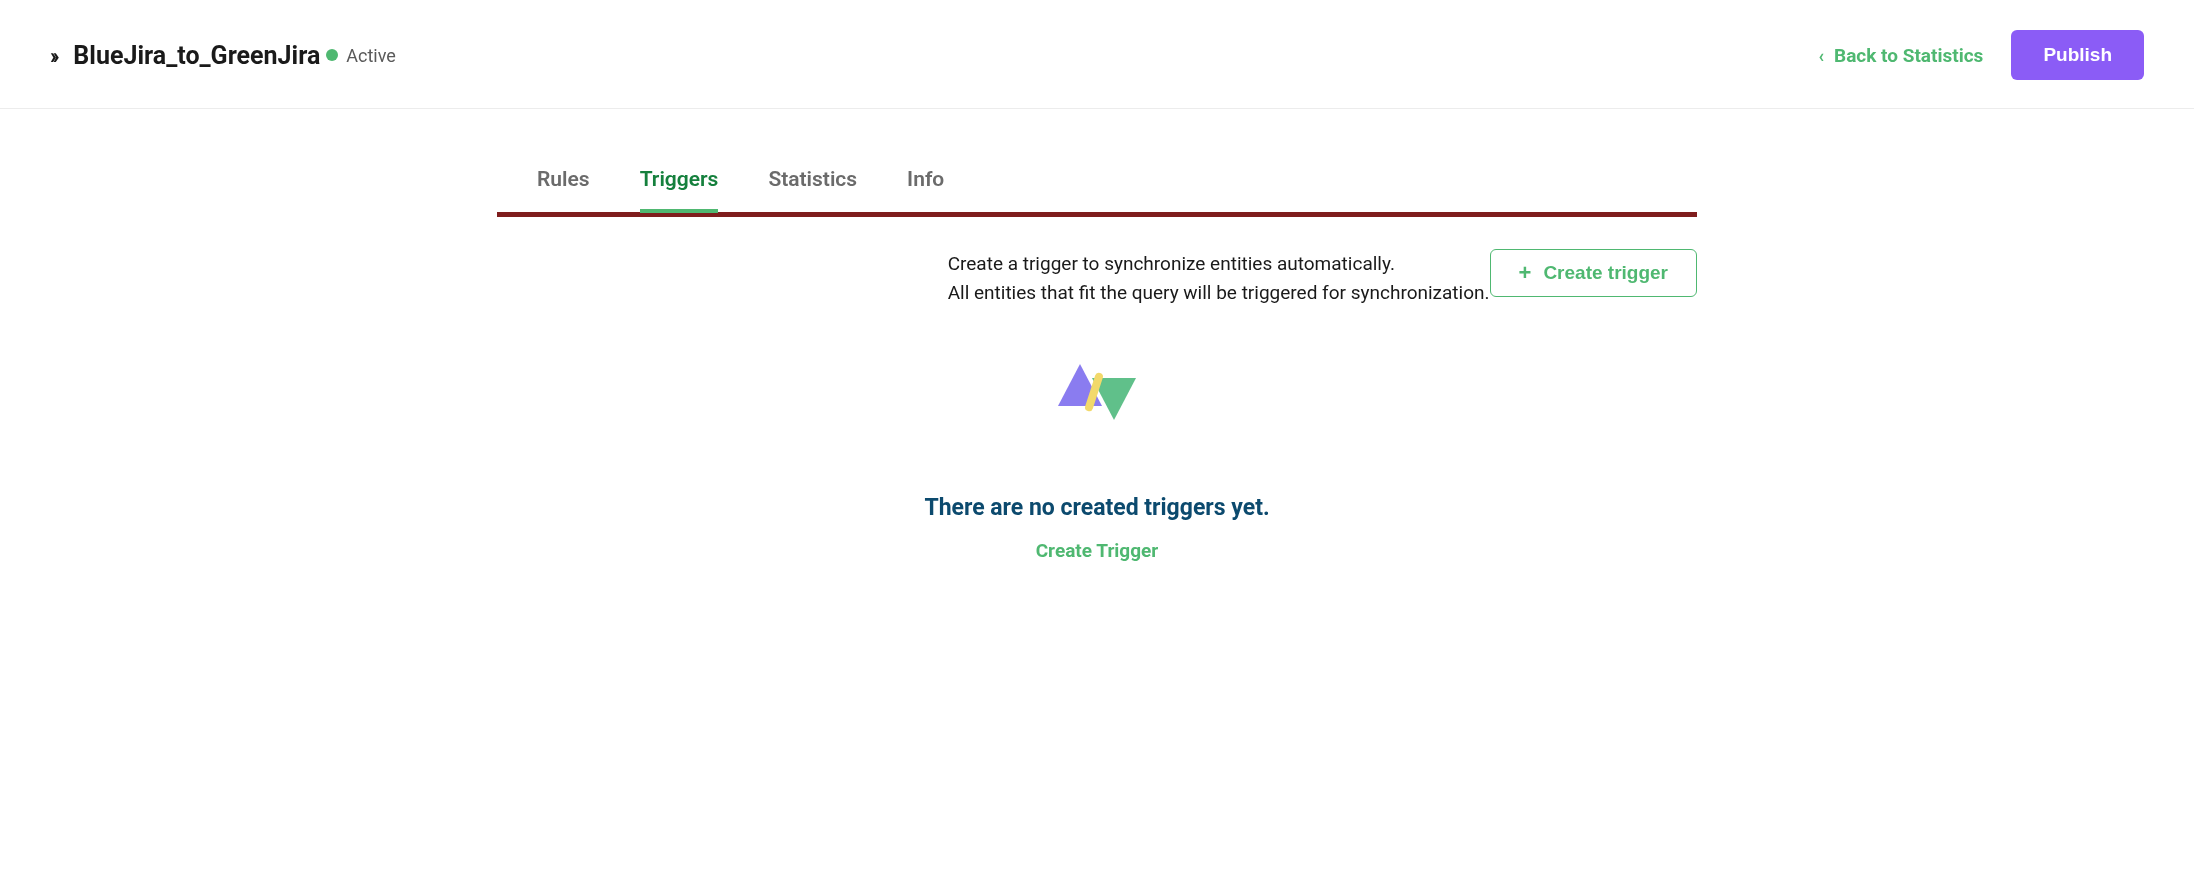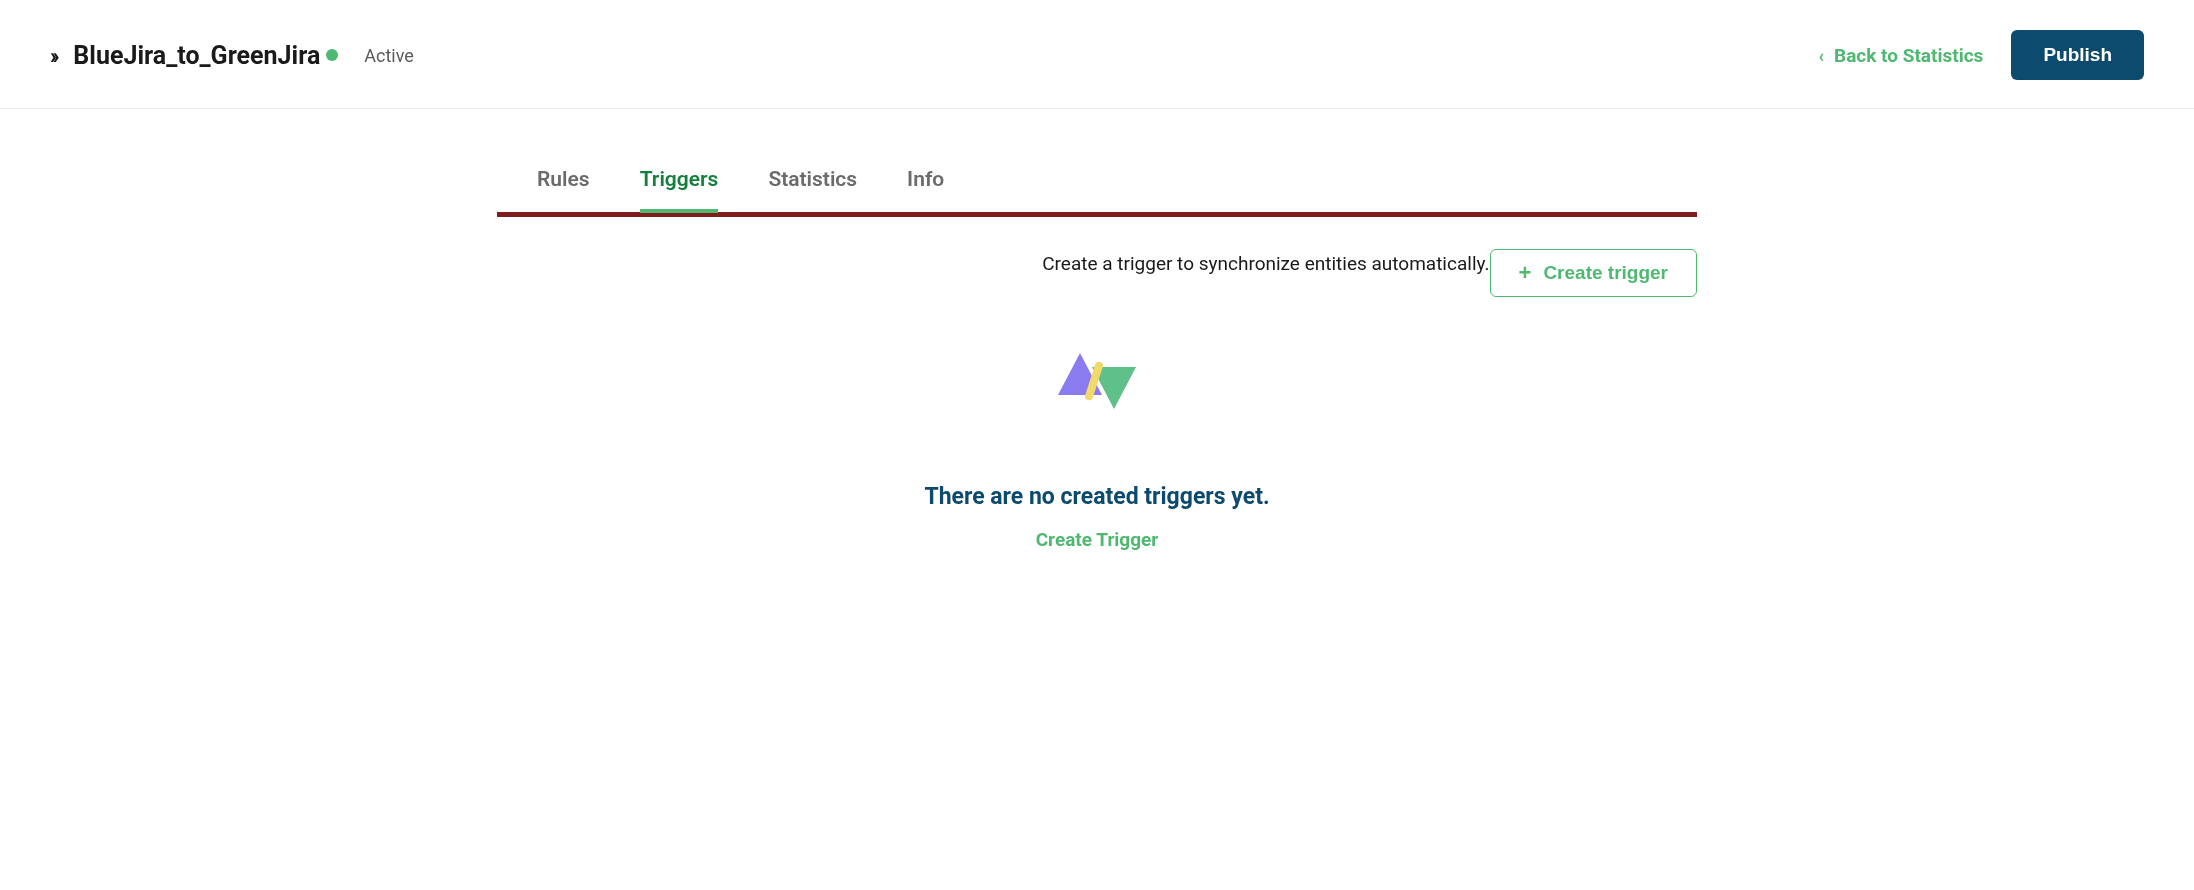--- a/index.html
+++ b/index.html
@@ -40,21 +40,21 @@
       gap: 6px;
     }
     .page-title {
       font-size: 25px;
       font-weight: 700;
       color: #1a1a1a;
     }
     .status-row {
       display: flex;
       align-items: center;
-      gap: 26px;
+      gap: 8px;
     }
     .status-dot {
       width: 12px;
       height: 12px;
       border-radius: 50%;
       background: #4fb871;
     }
     .status-text {
       font-size: 18px;
       color: #5a5a5a;
@@ -71,21 +71,21 @@
       color: #4fb871;
       font-weight: 700;
       font-size: 19px;
       cursor: pointer;
       text-decoration: none;
     }
     .back-link .chev {
       font-size: 18px;
     }
     .publish-btn {
-      background: #0c4a6e;
+      background: #8b5cf6;
       color: #ffffff;
       border: none;
       border-radius: 6px;
       padding: 14px 32px;
       font-size: 19px;
       font-weight: 700;
       cursor: pointer;
     }
     .content {
       max-width: 1420px;
@@ -193,20 +193,21 @@
     <div class="tabs">
       <div class="tab">Rules</div>
       <div class="tab active">Triggers</div>
       <div class="tab">Statistics</div>
       <div class="tab">Info</div>
     </div>
 
     <div class="description-row">
       <div class="description-text">
         <div>Create a trigger to synchronize entities automatically.</div>
+        <div>All entities that fit the query will be triggered for synchronization.</div>
       </div>
       <button class="create-trigger-btn">
         <span class="plus">+</span>
         <span>Create trigger</span>
       </button>
     </div>
 
     <div class="empty-state">
       <div class="empty-illustration">
         <svg width="90" height="70" viewBox="0 0 90 70">

